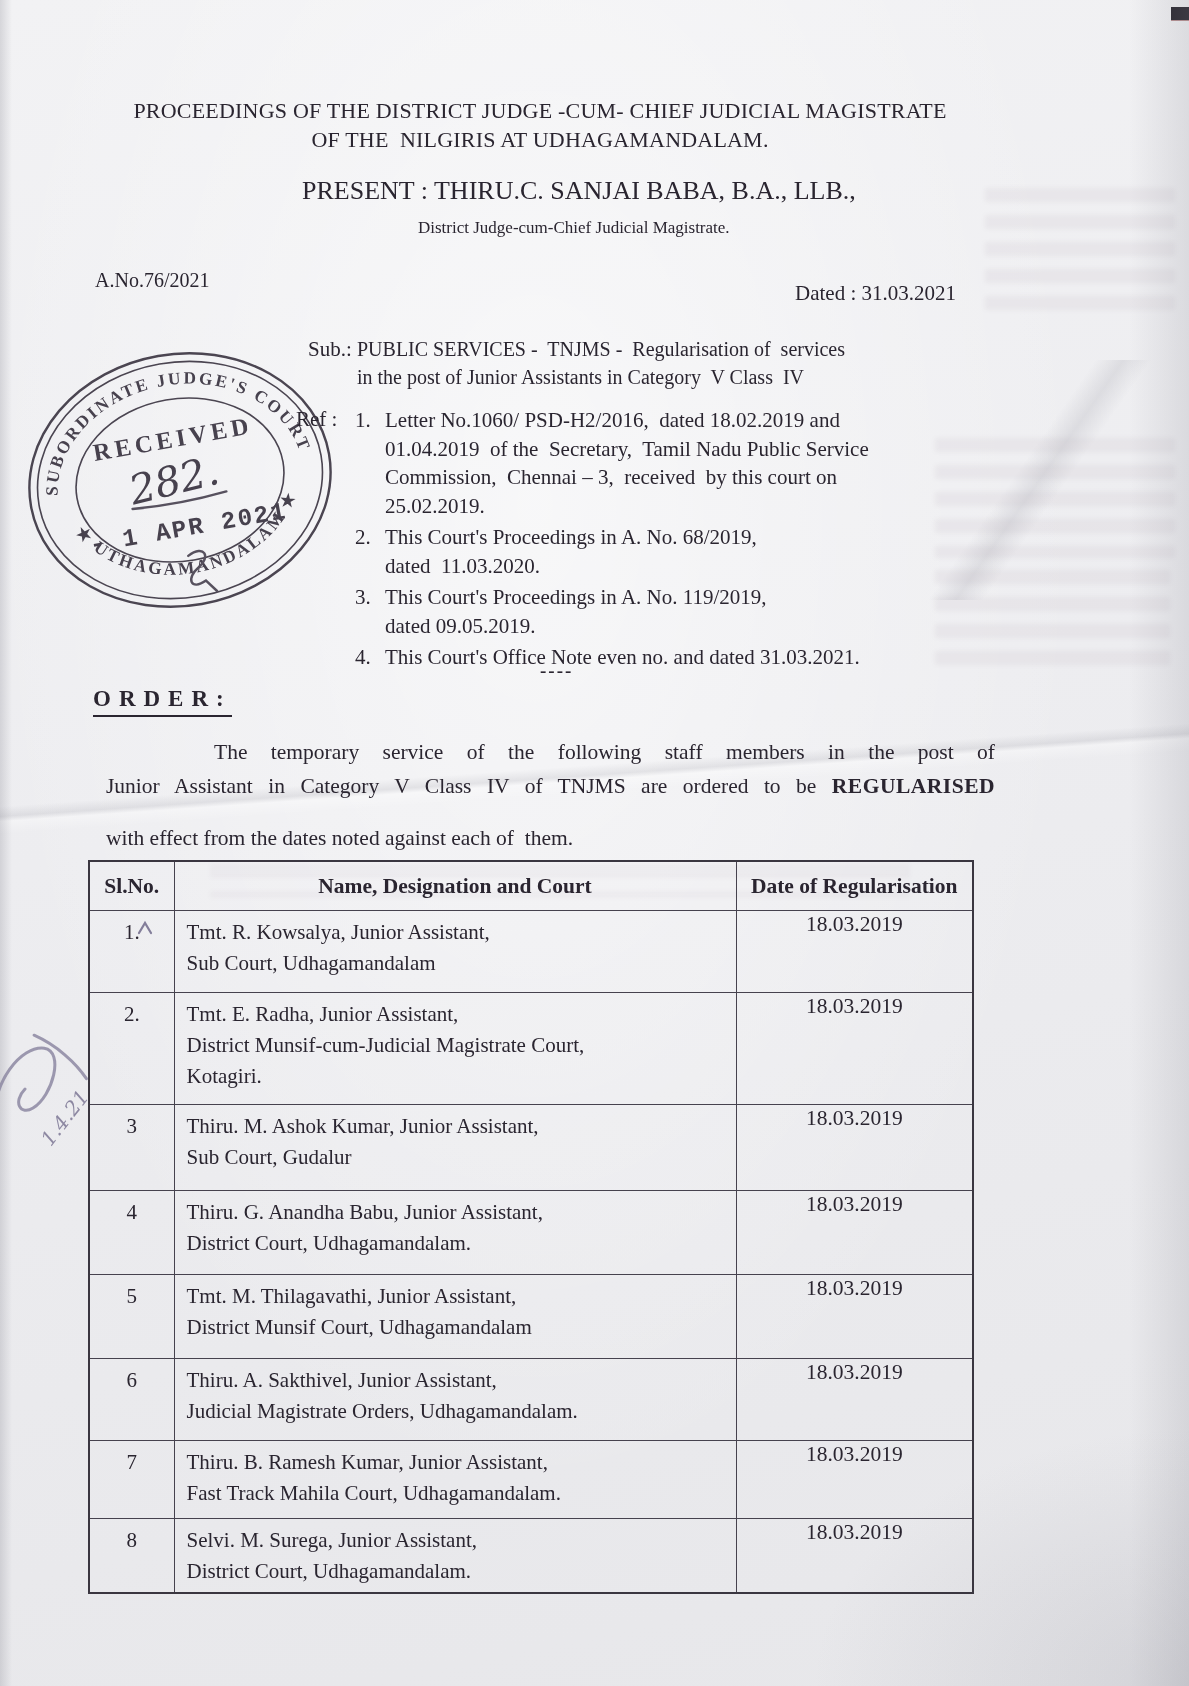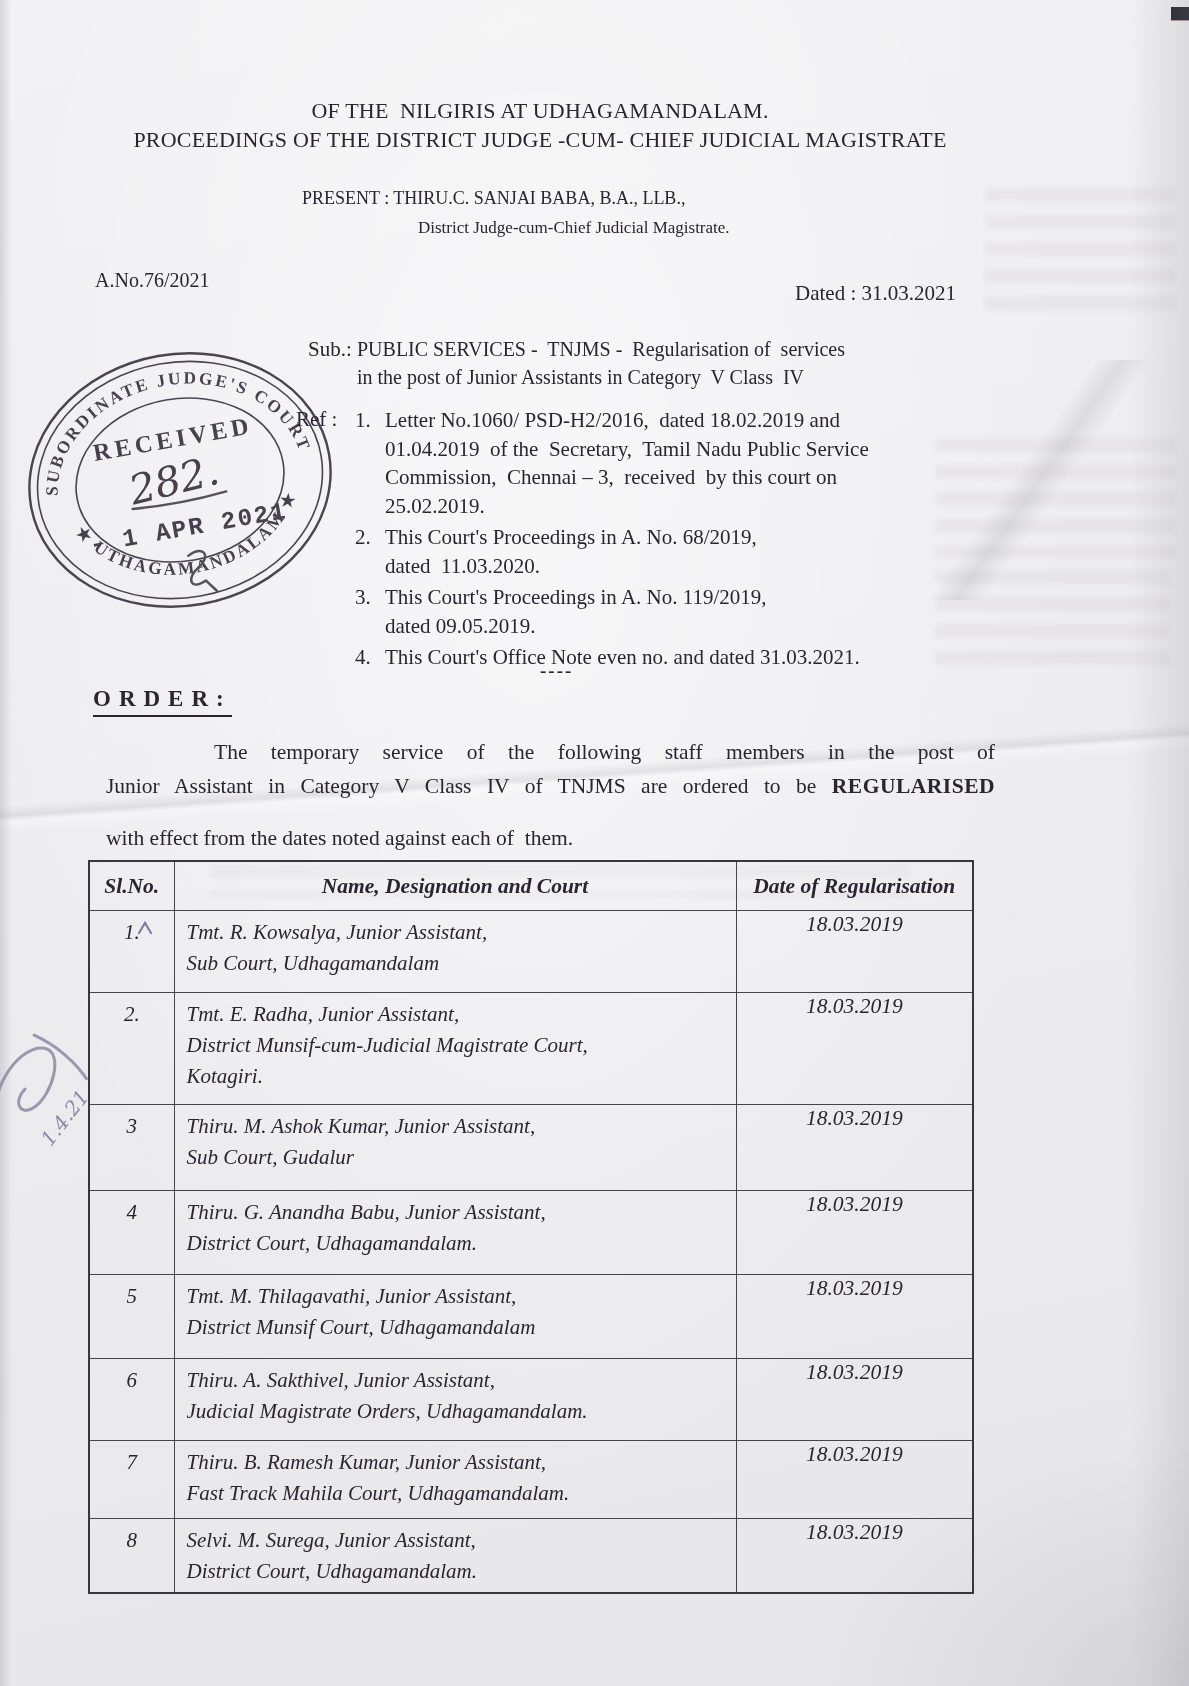--- a/index.html
+++ b/index.html
@@ -8,21 +8,21 @@
     background:
       radial-gradient(ellipse at 45% 30%, rgba(255,255,255,.55), rgba(255,255,255,0) 60%),
       linear-gradient(168deg,#f2f2f4 0%, #ededf0 45%, #e7e7ea 100%);
     font-family:"Liberation Serif","DejaVu Serif",serif;
     color:#2a2530;
   }
   .abs{position:absolute;}
   .pre{white-space:pre-wrap;}
   
   .title{left:60px; top:96px; width:960px; text-align:center; font-size:22px; line-height:29px; letter-spacing:.2px;}
-  .present1{left:302px; top:188px; font-size:18px;}
+  .present1{left:302px; top:176px; font-size:26px;}
   .present2{left:418px; top:218px; font-size:17px;}
   .caseno{left:95px; top:269px; font-size:20px;}
   .dated{left:795px; top:281px; font-size:21px;}
   
   .sub-label{left:308px; top:337px; font-size:21px;}
   .sub-lines{left:357px; top:336px; width:620px; font-size:20px; line-height:27.5px;}
   .ref-label{left:296px; top:407px; font-size:21px; z-index:3;}
   .refs{left:355px; top:406px; width:625px; font-size:21px; line-height:28.5px; z-index:3;}
   .ref-item{display:flex; margin-bottom:3px;}
   .ref-num{width:30px; flex:0 0 30px;}
@@ -32,21 +32,21 @@
               border-bottom:2.5px solid #2a2530; padding-bottom:3px;}
   .para{left:88px; width:889px; font-size:21.5px;margin-left:18px;}
   .p1{top:740px; text-indent:108px;}
   .p2{top:774px;}
   .p3{top:826px;}
   .just{text-align:justify; text-align-last:justify;}
   .bold{font-weight:bold; letter-spacing:.5px;}
   
   .tbl{left:88px; top:860px; border-collapse:collapse; table-layout:fixed; width:884px; font-size:21px;}
   .tbl td,.tbl th{border:1.5px solid #46424e; vertical-align:top; overflow:hidden;}
-  .tbl{border:2px solid #3a3640;font-style:italic;}
+  .tbl{border:2px solid #3a3640;}
   .tbl th{font-size:21.5px; font-weight:bold; text-align:center; vertical-align:middle; height:44px; padding:2px;}
   .sl-cell{text-align:center; padding-top:9px; position:relative;}
   .name-cell{padding:6px 10px 2px 12px; line-height:31px;}
   .date-cell{vertical-align:middle; text-align:center; font-size:21.5px;}
   .pen-caret{position:absolute; left:46px; top:8px;}
   .pen-caret path{stroke:#837e9a; stroke-width:2.2; fill:none; stroke-linecap:round;}
   
   .stamp{left:22px; top:348px; width:316px; height:264px; transform:rotate(-10deg); z-index:1; opacity:.92;}
   .stamp .ring{fill:none; stroke:#3d3744;}
   .stamp text{fill:#393340;}
@@ -86,22 +86,22 @@
   <div class="abs ghost g2"></div>
   <div class="abs ghost g3"></div>
   <div class="abs ghost g4"></div>
   <div class="abs crease1"></div>
   <div class="abs crease2"></div>
   <div class="abs edge-right"></div>
   <div class="abs edge-left"></div>
   <div class="abs corner-br"></div>
 
   <div class="abs title">
+    <div class="pre">PROCEEDINGS OF THE DISTRICT JUDGE -CUM- CHIEF JUDICIAL MAGISTRATE</div>
     <div class="pre">OF THE  NILGIRIS AT UDHAGAMANDALAM.</div>
-    <div class="pre">PROCEEDINGS OF THE DISTRICT JUDGE -CUM- CHIEF JUDICIAL MAGISTRATE</div>
   </div>
   <div class="abs present1 pre">PRESENT : THIRU.C. SANJAI BABA, B.A., LLB.,</div>
   <div class="abs present2 pre">District Judge-cum-Chief Judicial Magistrate.</div>
   <div class="abs caseno">A.No.76/2021</div>
   <div class="abs dated">Dated : 31.03.2021</div>
 
   <svg class="abs stamp" viewBox="0 0 310 260">
     <defs>
       <path id="arcTop" d="M 40 168 A 122 99 0 1 1 270 168" fill="none"></path>
       <path id="arcBottom" d="M 38 148 A 121 100 0 0 0 272 148" fill="none"></path>

